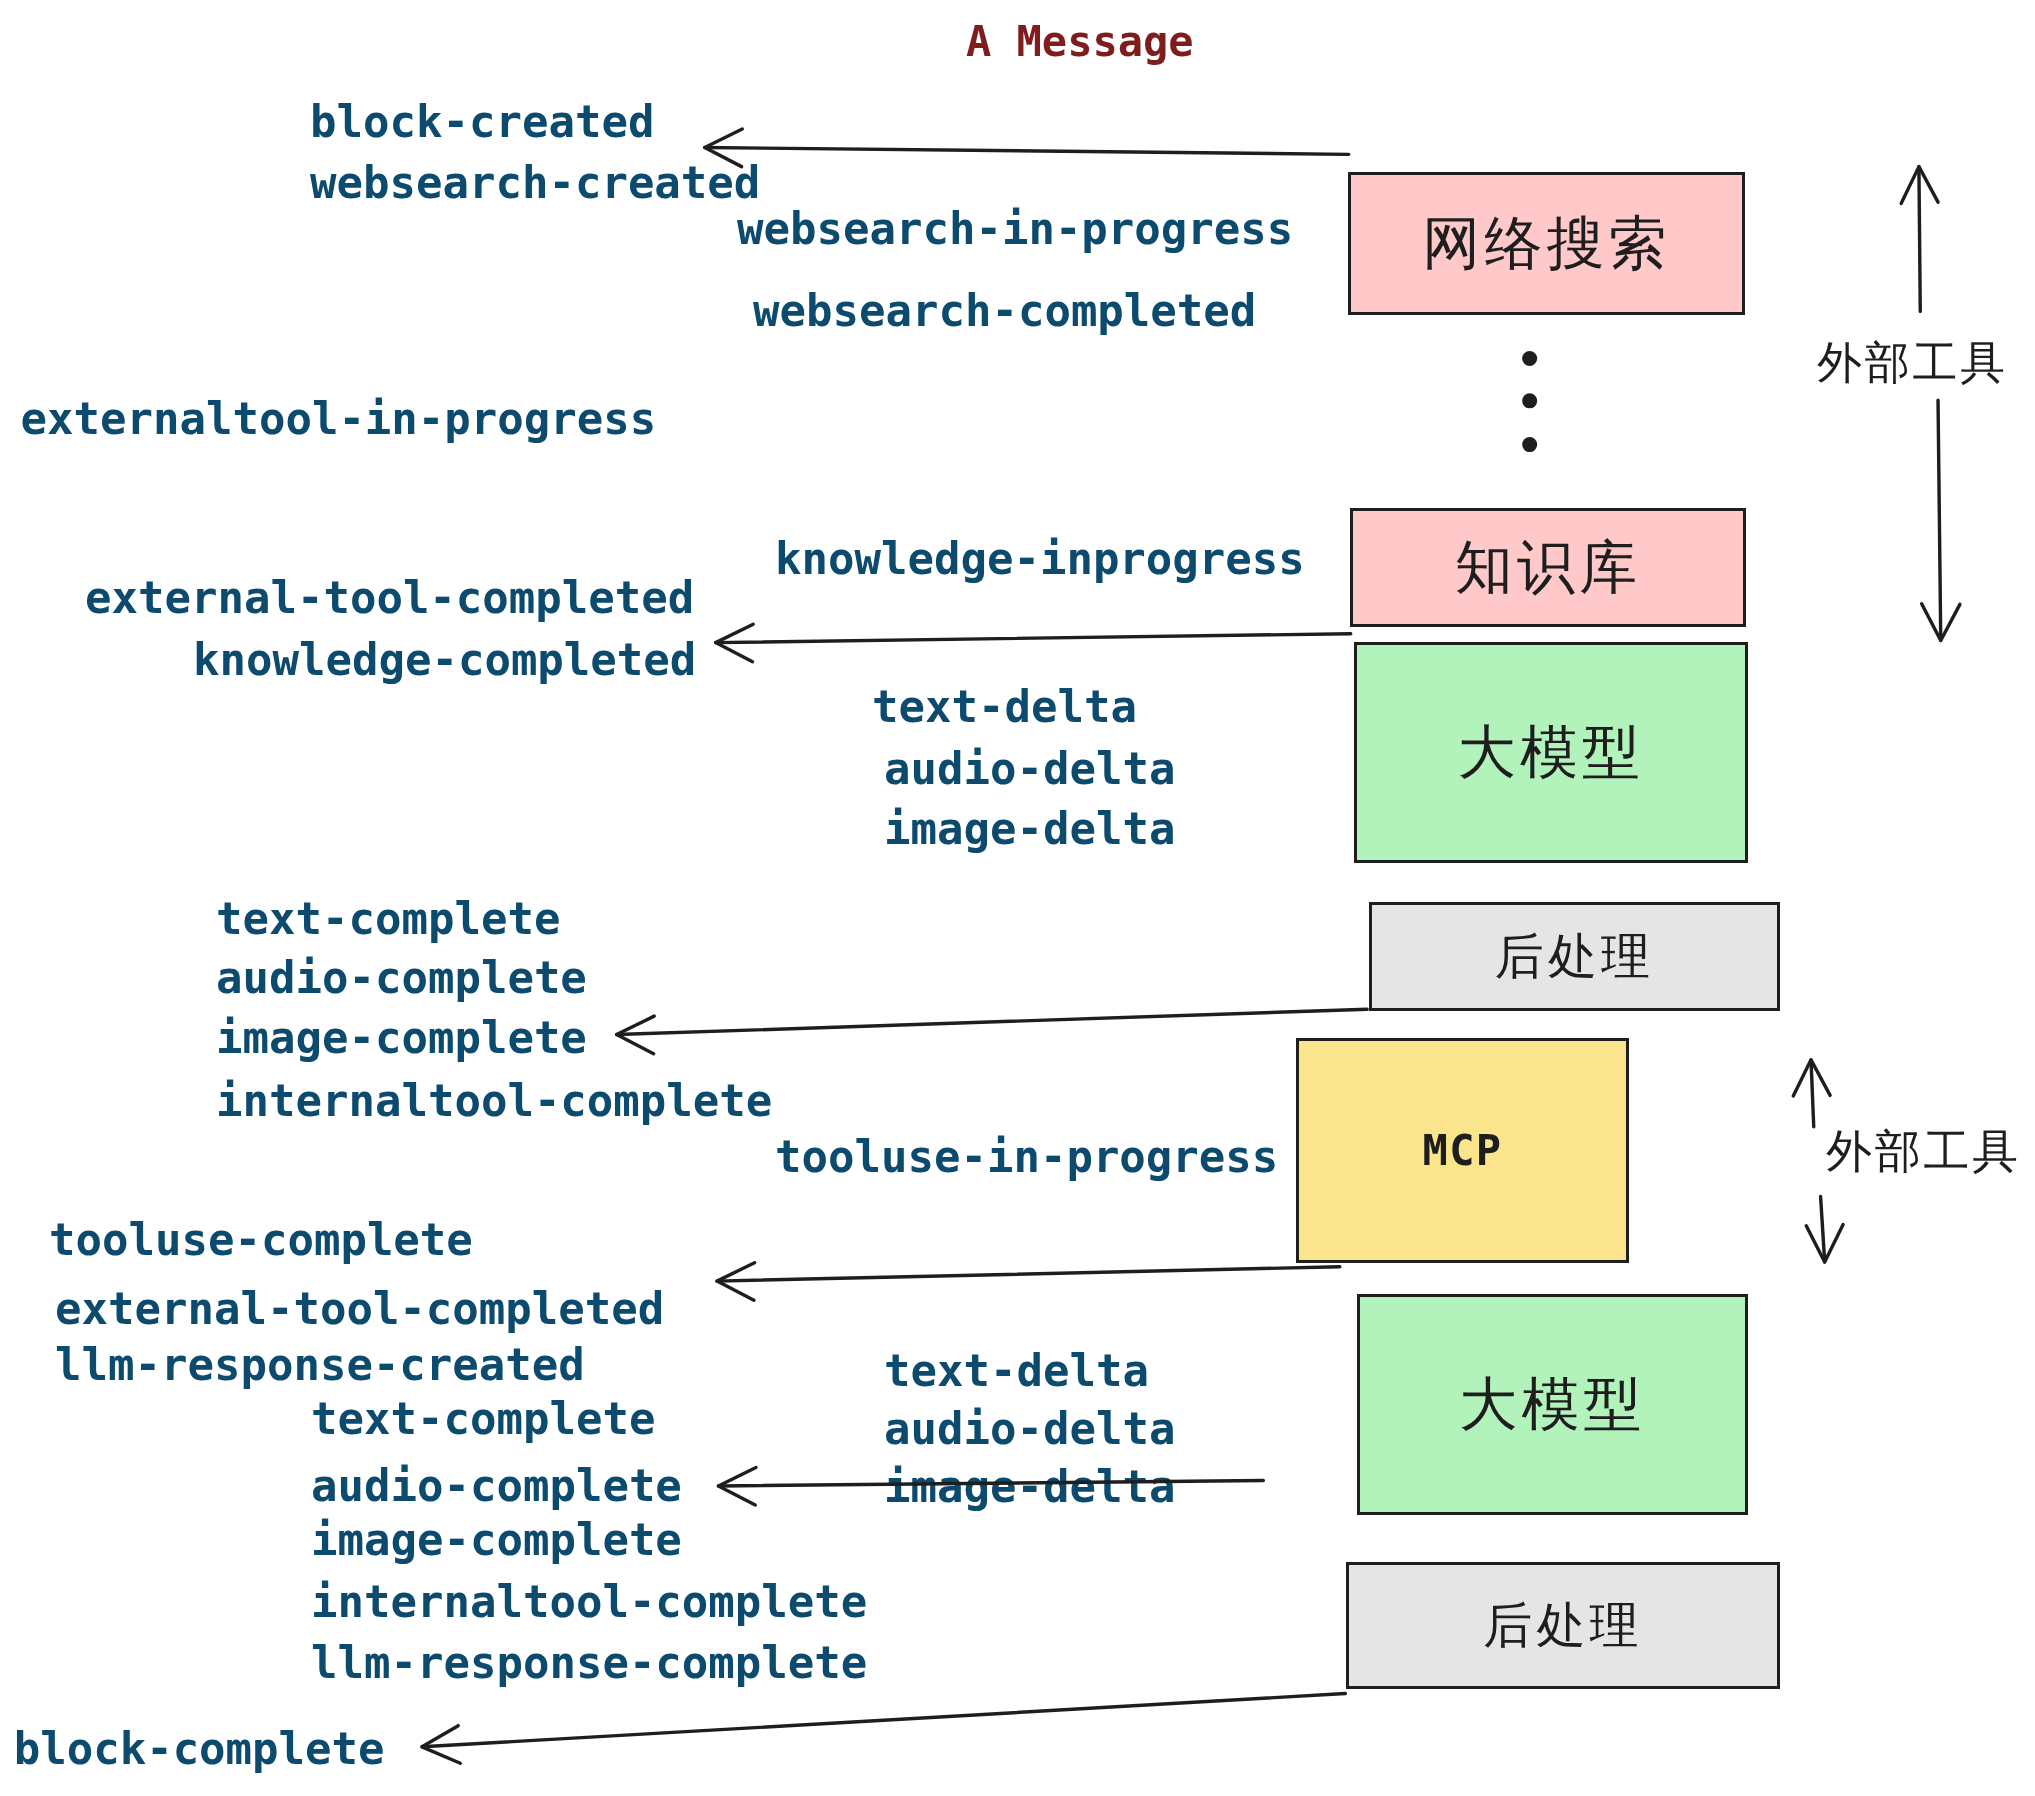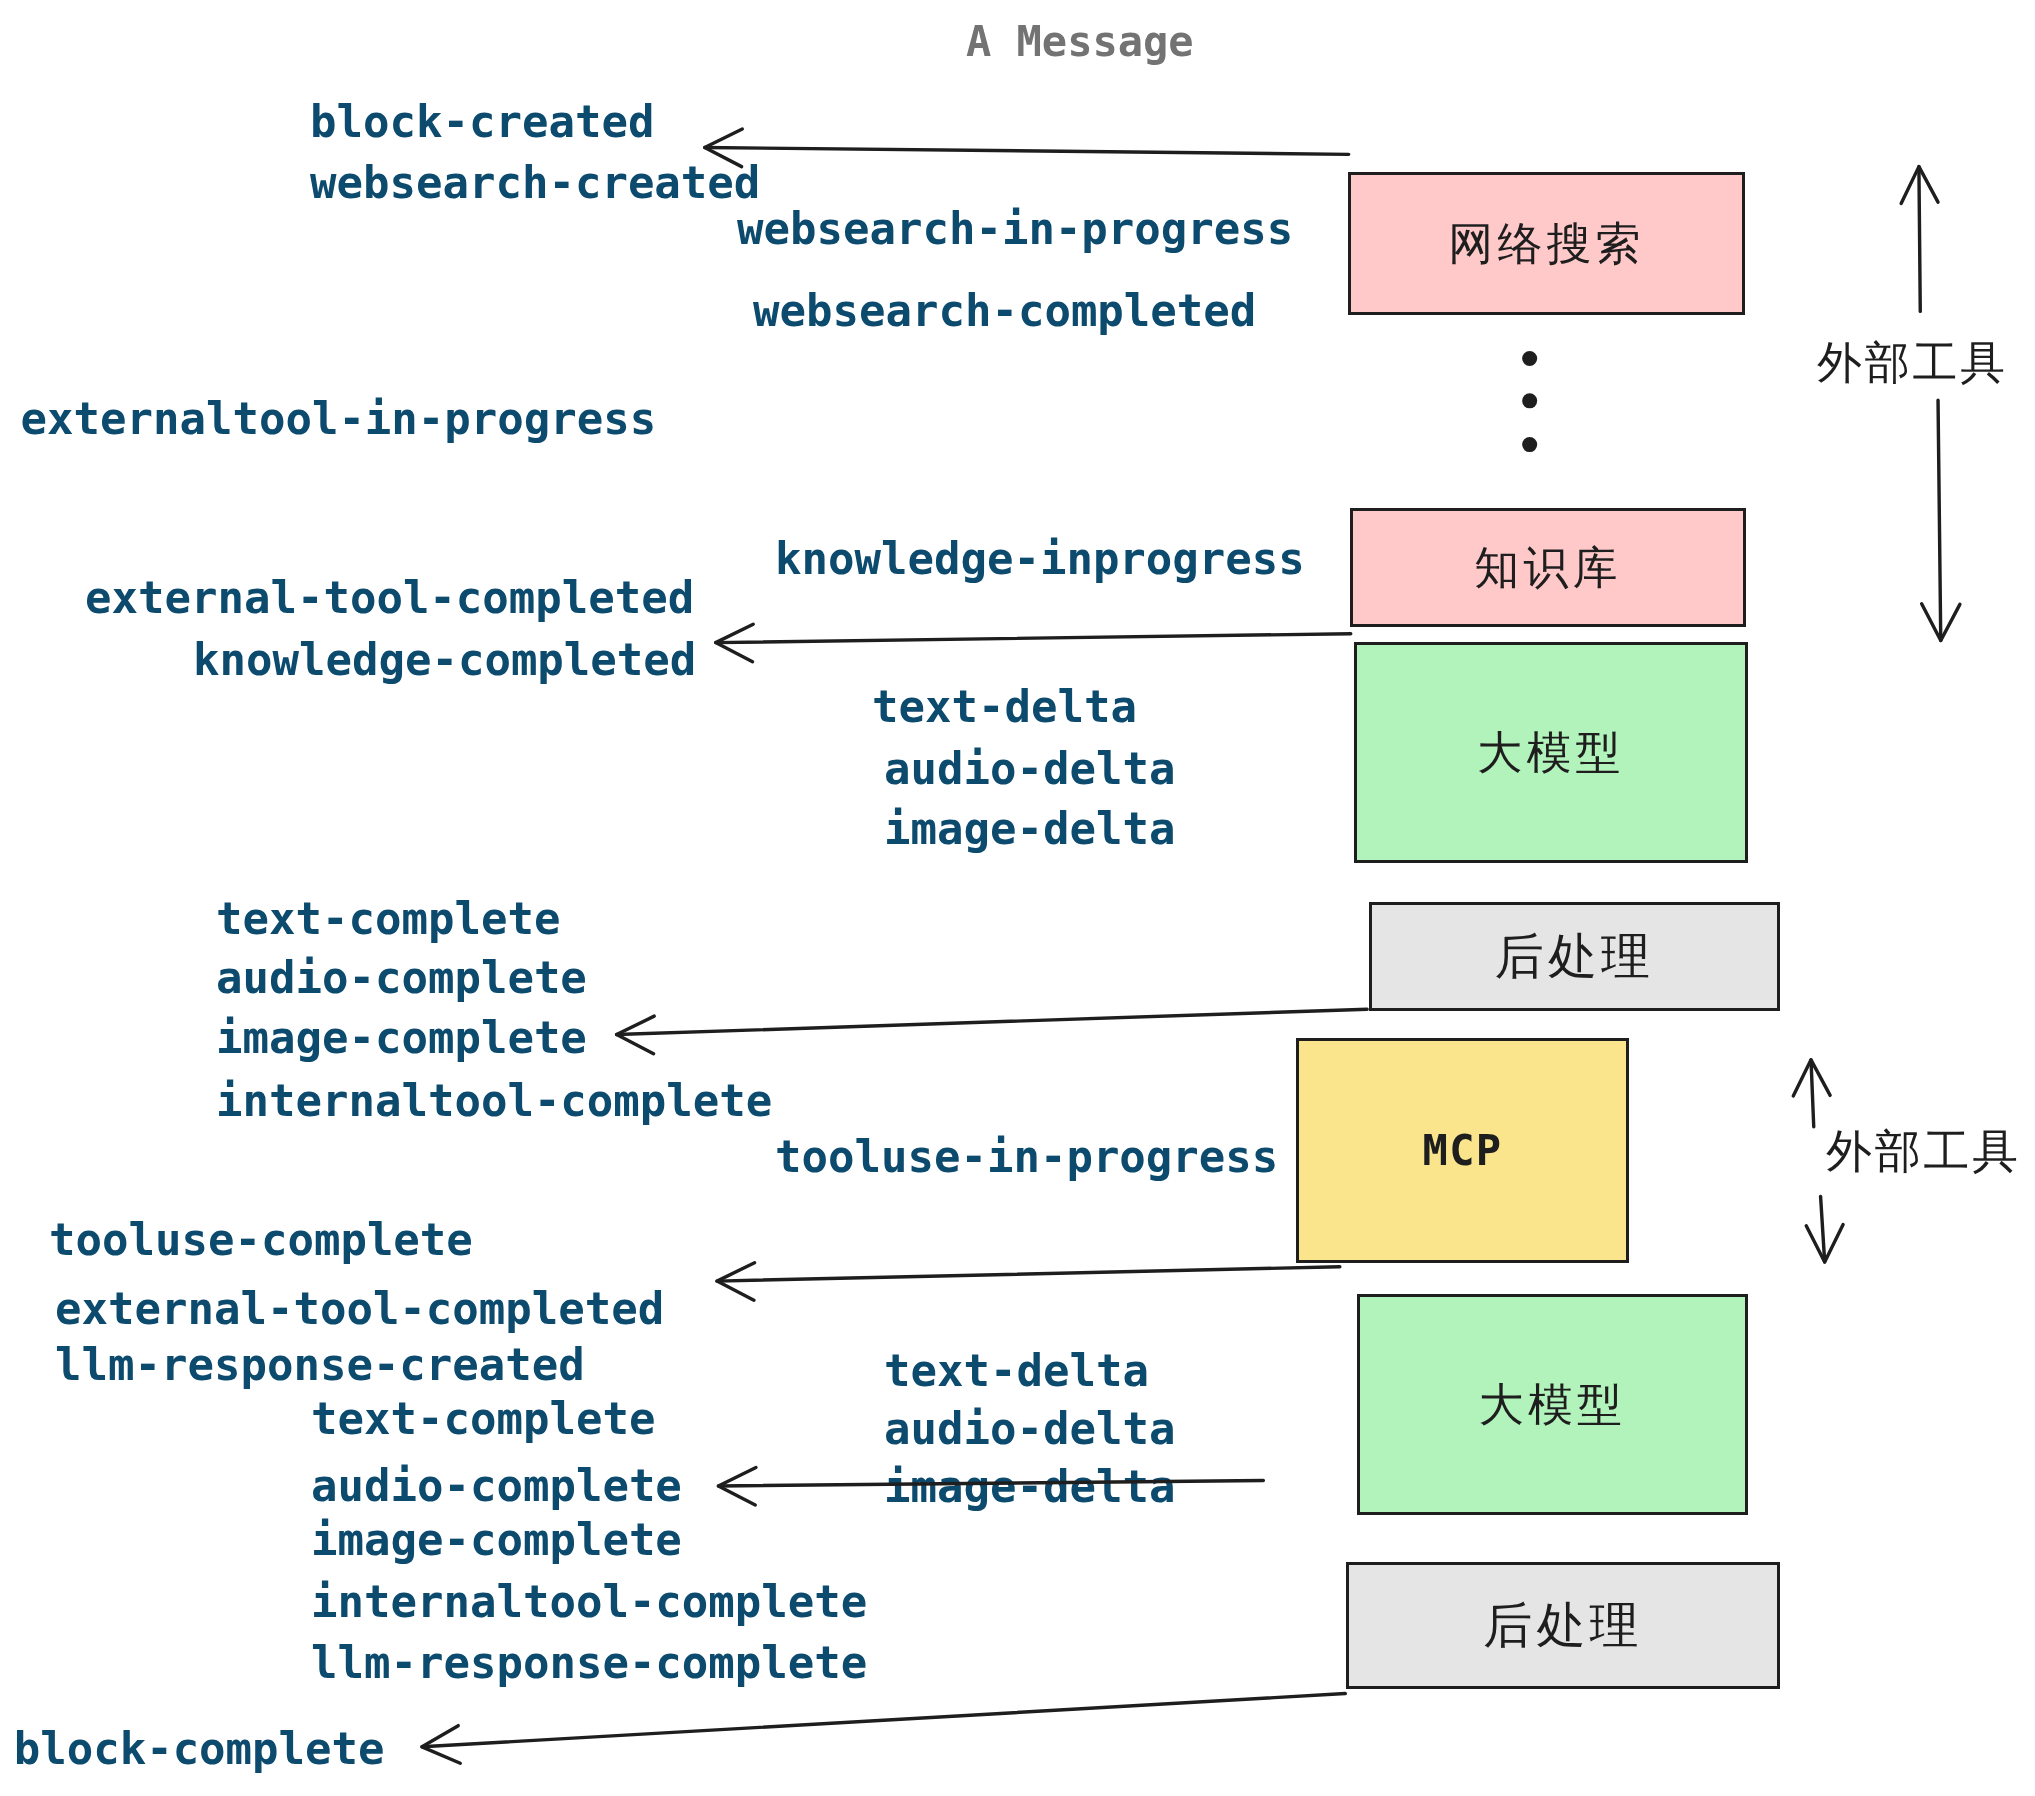--- a/index.html
+++ b/index.html
@@ -20,34 +20,34 @@
     color: #0c4a6e;
     white-space: nowrap;
   }
   .title {
     position: absolute;
     left: 966px; top: 20.5px;
     font-family: "DejaVu Sans Mono", "Liberation Mono", monospace;
     font-weight: 700;
     font-size: 42px;
     line-height: 42px;
-    color: #737373;
+    color: #7f1d1d;
     white-space: nowrap;
   }
   .box {
     position: absolute;
     border: 3.4px solid #1e1e1e;
     box-sizing: border-box;
     display: flex;
     align-items: center;
     justify-content: center;
   }
   .box .lbl {
     font-family: "Liberation Sans", "DejaVu Sans", sans-serif;
-    font-size: 45px;
+    font-size: 58px;
     color: #1e1e1e;
     letter-spacing: 4.1px;
     white-space: nowrap;
   }
   .box.small .lbl { font-size: 49px; }
   .box.pink   { background: #ffc9c9; }
   .box.green  { background: #b2f2bb; }
   .box.yellow { background: #fae58c; }
   .box.white  { background: #e5e5e5; }
   .box.mono .lbl {

